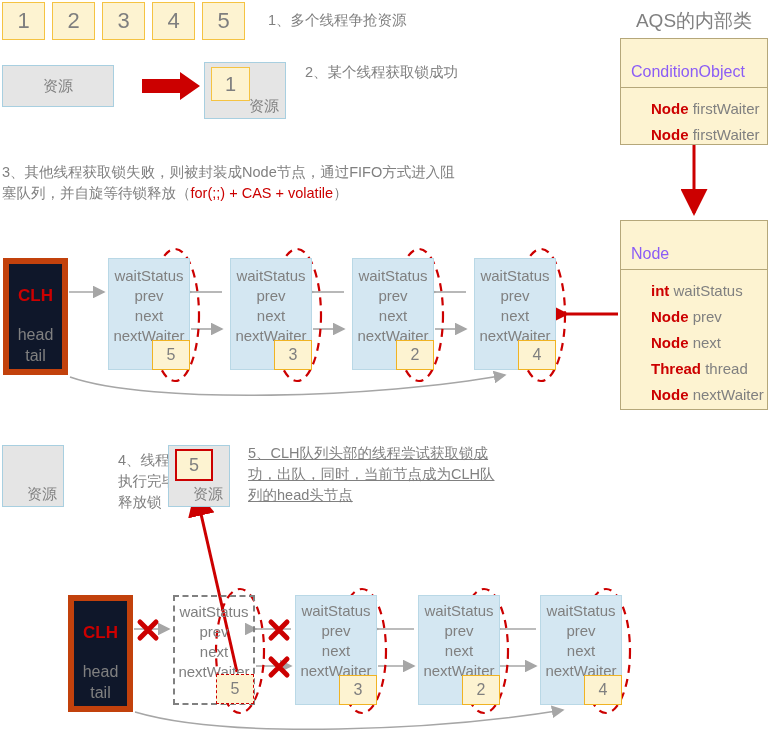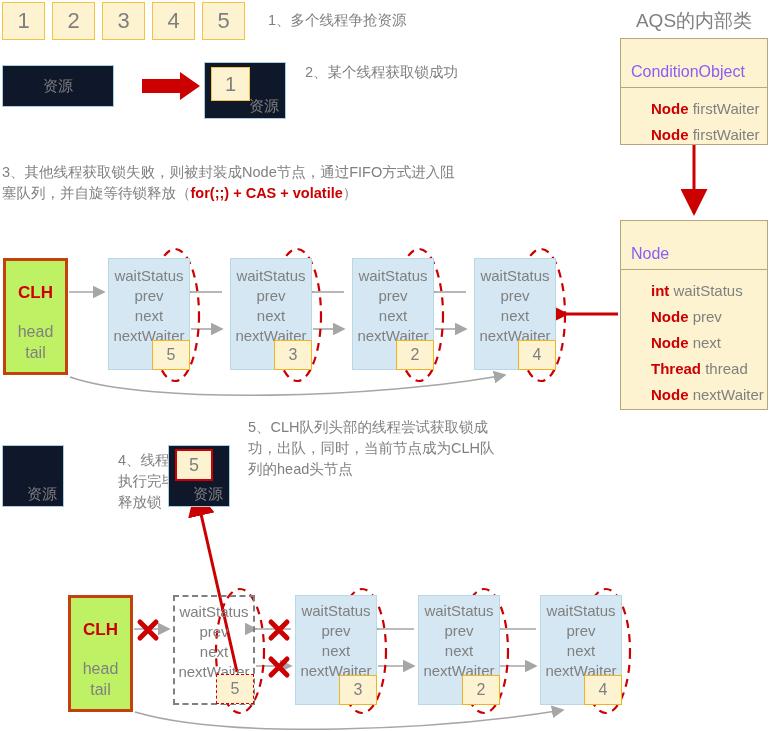--- a/index.html
+++ b/index.html
@@ -1,37 +1,37 @@
 <!DOCTYPE html>
 <html><head>
 <meta charset="utf-8">
 <style>
   html,body{margin:0;padding:0;background:#fff;}
   body{width:769px;height:731px;position:relative;overflow:hidden;
        font-family:"Liberation Sans","DejaVu Sans",sans-serif;color:#7f7f7f;}
   .abs{position:absolute;box-sizing:border-box;}
   .ybox-soft{background:#fdf3d1;border:1px solid #f5c342;}
-  .bbox{background:#0f172a;border:1px solid #a8cfe0;}
+  .bbox{background:#e5e5e5;border:1px solid #a8cfe0;}
   .nodebox{background:#d4e7f2;border:1px solid #b9d8e6;}
   .dashnode{background:transparent;border:2px dashed #808080;}
 
   .center{display:flex;align-items:center;justify-content:center;}
   .numbox{font-size:22px;color:#7f7f7f;}
   .badge{position:absolute;right:-1px;bottom:-1px;width:36px;height:28px;
          background:#fdf3d1;border:1px solid #f0b323;display:flex;
          align-items:center;justify-content:center;font-size:16px;color:#7f7f7f;}
   .badge.redb{border:1px dashed #cc0000;}
 
   .nodetext{font-size:15px;line-height:20px;text-align:center;color:#808080;
             padding-top:7px;}
 
   .caption{font-size:14.5px;line-height:21px;color:#808080;}
-  .redtxt{color:#cc0000;font-weight:bold;}
-
-  .clhbox{background:#bef264;border:3px solid #c2410c;}
+  .redtxt{color:#cc0000;font-weight:normal;}
+
+  .clhbox{background:#0f172a;border:6px solid #c2410c;}
   .clh-title{color:#cc0000;font-weight:bold;font-size:17px;text-align:center;}
   .clh-sub{color:#808080;font-size:16px;text-align:center;line-height:21px;}
 
   
   .panel-title{font-size:19px;color:#808080;text-align:center;}
   .clsbox{background:#fdf3d1;border:1px solid #b5a77a;}
   .clshdr{padding:24px 0 6px 10px;font-size:16px;color:#8b5cf6;
           border-bottom:1px solid #b5a77a;}
   .clsbody{padding:8px 0 8px 30px;font-size:15px;line-height:26px;}
   .kw{color:#cc0000;font-weight:bold;}
@@ -198,21 +198,21 @@
 执行完毕
 释放锁</div>
 
 <div class="abs bbox" style="left:168px;top:445px;width:62px;height:62px;">
   <div class="abs center" style="left:6px;top:3px;width:38px;height:32px;background:#fdf3d1;border:2px solid #cc0000;font-size:18px;">
       <span>5</span>
     </div>
   <span class="res-label">资源</span>
 </div>
 
-<div class="abs caption" style="left:248px;top:417px;width:300px;white-space:pre-line;">5、CLH队列头部的线程尝试获取锁成
+<div class="abs caption" style="left:248px;top:443px;width:300px;white-space:pre-line;text-decoration:underline;">5、CLH队列头部的线程尝试获取锁成
 功，出队，同时，当前节点成为CLH队
 列的head头节点</div>
 
 <div class="abs clhbox" style="left:68px;top:595px;width:65px;height:117px;">
   <div class="clh-title" style="margin-top:22px;">CLH</div>
   <div class="clh-sub" style="margin-top:18px;">head</div>
   <div class="clh-sub">tail</div>
 </div>
 
 <div class="abs dashnode" style="left:173px;top:595px;width:82px;height:110px;">

